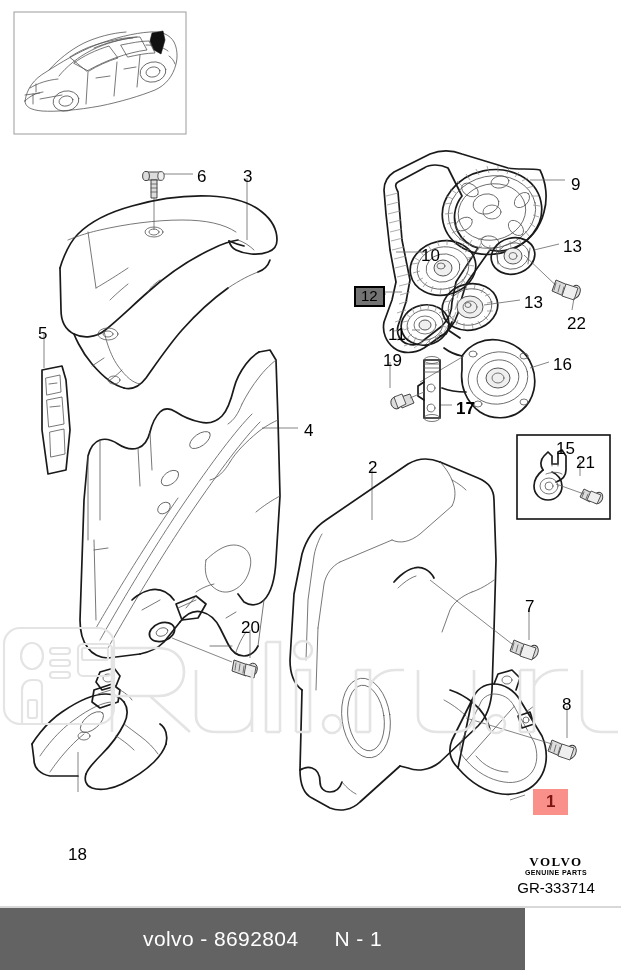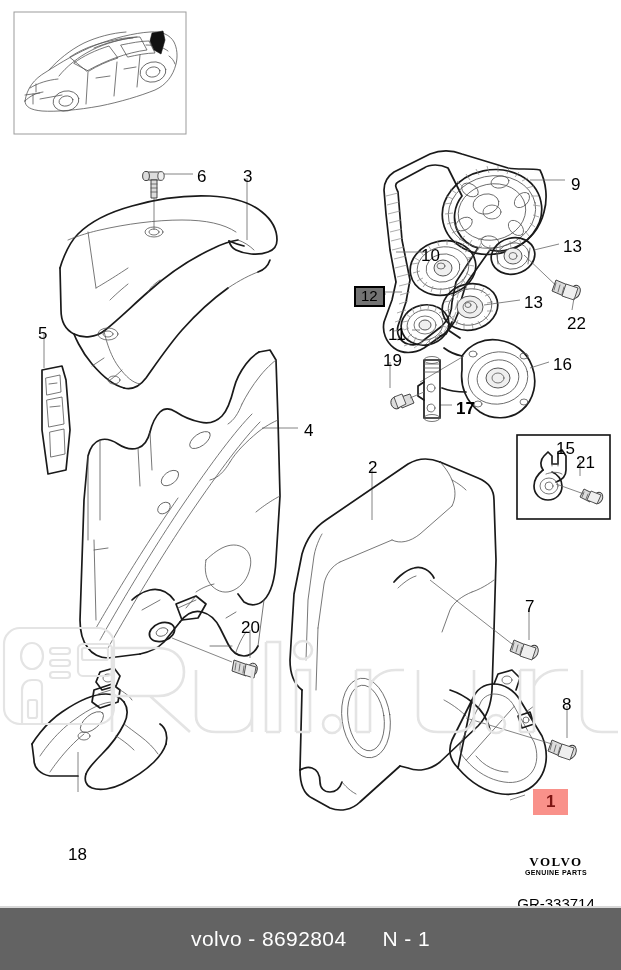--- a/index.html
+++ b/index.html
@@ -46,26 +46,26 @@
     font-family:"Liberation Serif", serif;font-weight:bold;
     font-size:13px;letter-spacing:1.5px;color:#000;line-height:1;
   }
   #volvo-sub{
     font-family:"Liberation Sans", sans-serif;font-weight:bold;
     font-size:7px;letter-spacing:0.4px;color:#000;margin-top:1px;line-height:1;
     transform:scaleX(1.0);
   }
   #gr-code{
     font-family:"Liberation Sans", sans-serif;font-size:15px;color:#000;
-    margin-top:20px;line-height:1;
+    margin-top:4px;line-height:1;
   }
 
   
   #footer{
-    position:absolute;left:0;top:908px;width:621px;height:62px;
+    position:absolute;left:0;top:908px;width:525px;height:62px;
     background:#636363;color:#ffffff;
     display:flex;align-items:center;justify-content:center;
   }
   #footer-inner{
     display:flex;align-items:baseline;gap:36px;
     font-size:21px;letter-spacing:0.4px;
   }
   #footer-sep{position:absolute;left:0;top:906px;width:621px;height:2px;background:#d8d8d8;}
 </style>
 </head>

